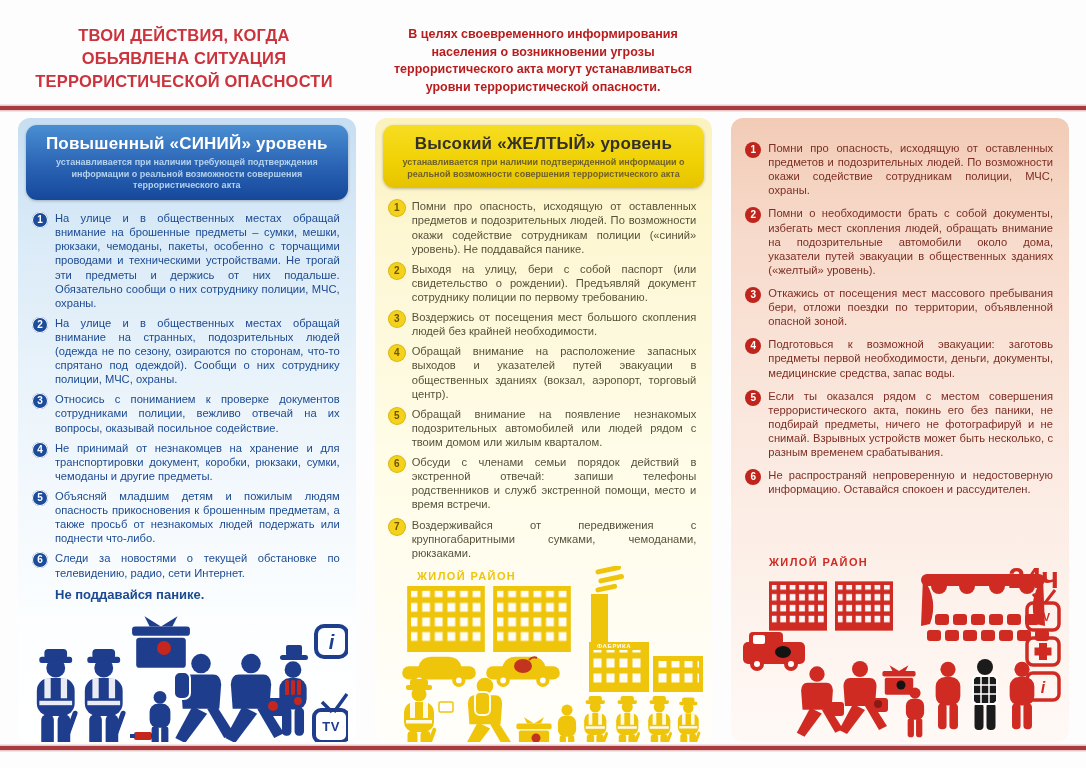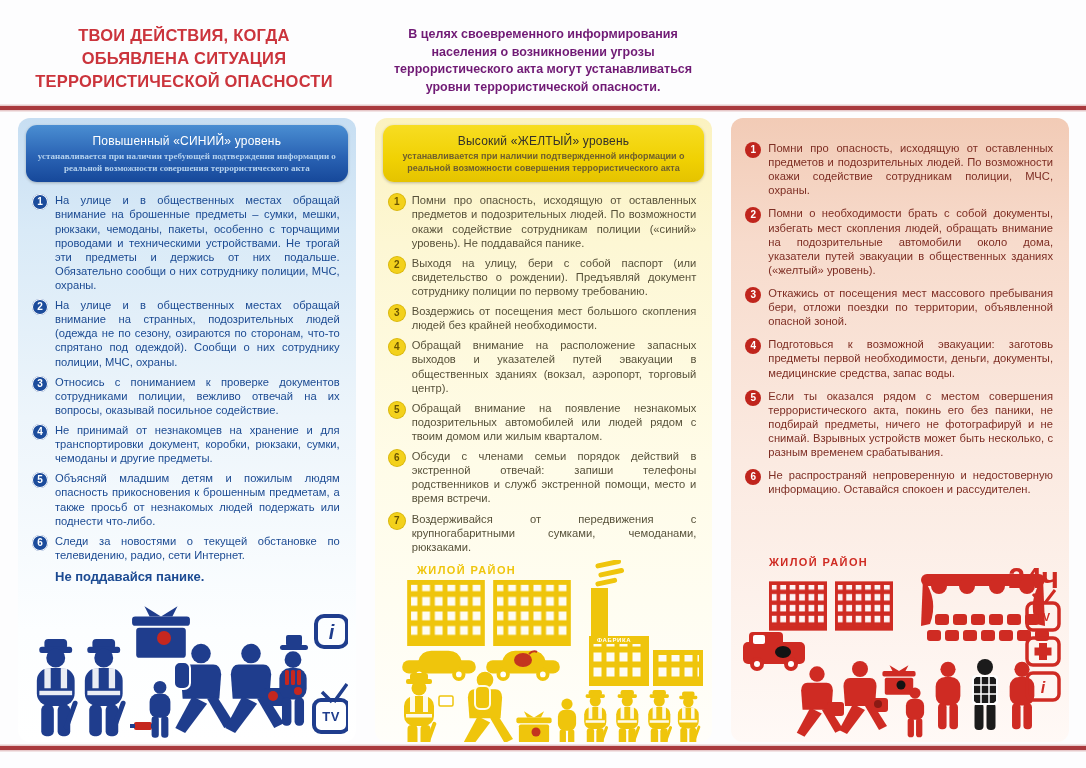--- a/index.html
+++ b/index.html
@@ -11,21 +11,21 @@
     padding-left:40px;
   }
   
   .hdr-title{
     position:absolute;left:28px;top:24px;width:312px;
     color:#cb343c;font-size:16.5px;font-weight:bold;line-height:1.38;
     text-align:center;letter-spacing:.2px;
   }
   .hdr-intro{
     position:absolute;left:382px;top:26px;width:322px;
-    color:#701a75;font-size:12.5px;font-weight:bold;line-height:1.4;
+    color:#b91c1c;font-size:12.5px;font-weight:bold;line-height:1.4;
     text-align:center;
   }
   .rule{position:absolute;left:0;width:1086px;height:4px;background:#a93a3e;box-shadow:0 0 0 1.5px #e7c9ca;}
   .rule-top{top:106px;}
   .rule-bottom{top:746px;}
   
   .cols{position:absolute;left:18px;top:118px;width:1051px;display:flex;gap:19px;}
   .col{
     width:338px;height:624px;border-radius:12px;overflow:hidden;
     display:flex;flex-direction:column;padding:7px 8px 0 8px;
@@ -33,26 +33,26 @@
   .col-blue{background:linear-gradient(180deg,#c7def2 0%,#d9eaf7 18%,#edf5fb 48%,#fcfeff 82%,#ffffff 100%);}
   .col-yellow{background:linear-gradient(180deg,#fbf2c0 0%,#fdf7d4 20%,#fffce8 55%,#fffefa 100%);}
   .col-red{background:linear-gradient(180deg,#f2cbb6 0%,#f7dbcc 20%,#fbeae1 55%,#fff9f6 100%);}
   .band{
     border-radius:11px;padding:9px 10px 8px 10px;text-align:center;flex-shrink:0;
     box-shadow:0 1px 3px rgba(0,0,0,.25);
   }
   .col-blue .band{background:linear-gradient(180deg,#4a8ed2 0%,#2a63b4 55%,#16489a 100%);}
   .col-yellow .band{background:linear-gradient(180deg,#f7dd22 0%,#f0d103 60%,#e5c300 100%);}
   .col-red .band{background:radial-gradient(circle at 50% 35%,#dd5c1e 0%,#c82a1e 55%,#b0141c 100%);}
-  .band-title{font-size:12px;font-weight:normal;letter-spacing:.2px;text-align:center;}
+  .band-title{font-size:17px;font-weight:bold;letter-spacing:.2px;text-align:center;}
   .col-blue .band-title{color:#ffffff;}
   .col-yellow .band-title{color:#33312a;}
   .col-red .band-title{color:#ffffff;}
   .band-sub{font-size:9px;font-weight:bold;line-height:1.3;margin-top:3px;}
-  .col-blue .band-sub{color:#b5d2ee;font-family:Liberation Serif, serif;}
+  .col-blue .band-sub{color:#b5d2ee;}
   .col-yellow .band-sub{color:#6e5f2e;}
   .col-red .band-sub{color:#f4cdbd;}
   
   .list{list-style:none;margin:0;padding:11px 8px 0 6px;}
   .col-red .list{padding-top:16px;}
   .item{display:flex;gap:7px;margin-bottom:6px;}
   .col-red .item{margin-bottom:9px;}
   .badge{
     width:16px;height:16px;border-radius:50%;flex-shrink:0;margin-top:1px;
     font-size:10px;font-weight:bold;line-height:16px;text-align:center;

